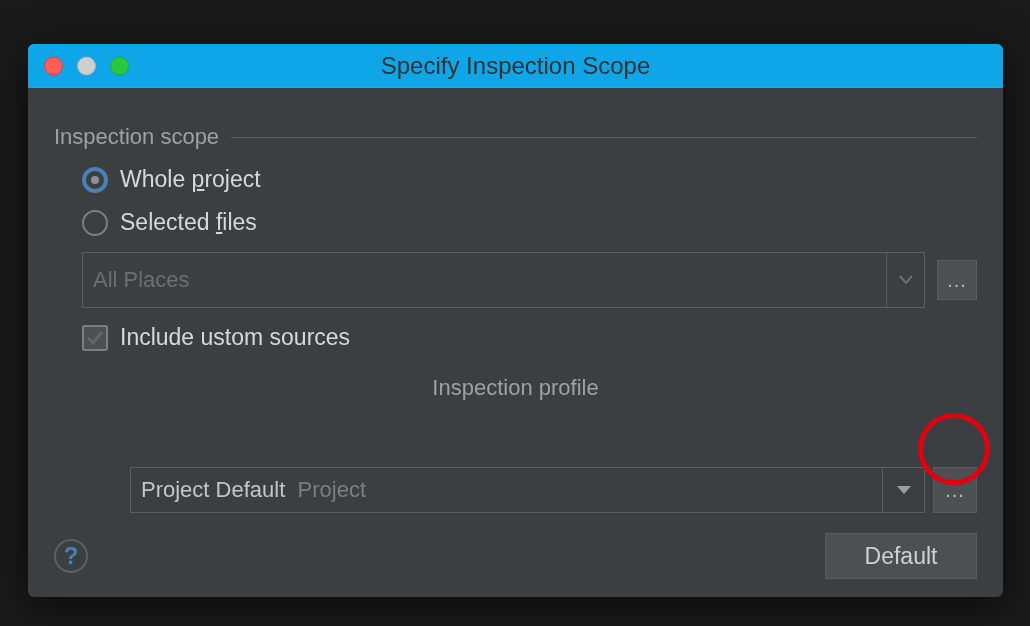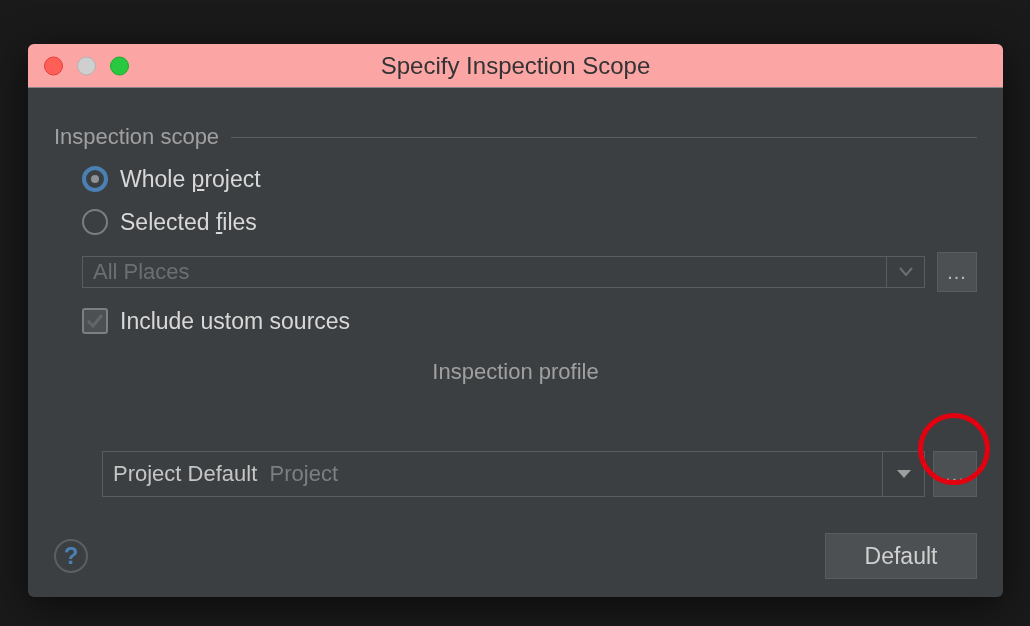--- a/index.html
+++ b/index.html
@@ -26,21 +26,21 @@
       height: 553px;
       background: #3c3f41;
       border-radius: 6px;
       box-shadow: 0 8px 40px rgba(0,0,0,0.6);
       display: flex;
       flex-direction: column;
     }
 
     .titlebar {
       height: 44px;
-      background: #fca5a5;
+      background: #0ea5e9;
       border-top-left-radius: 6px;
       border-top-right-radius: 6px;
       display: flex;
       align-items: center;
       position: relative;
       border-bottom: 1px solid #888;
     }
 
     .traffic-lights {
       display: flex;
@@ -90,21 +90,21 @@
     }
 
     .section-header .line {
       flex: 1;
       height: 1px;
       background: #5a5d5f;
     }
 
     .radio-row, .check-row {
       display: flex;
-      align-items: flex-start;
+      align-items: flex-end;
       gap: 12px;
       margin-left: 28px;
       margin-bottom: 16px;
     }
 
     .radio {
       width: 26px;
       height: 26px;
       border-radius: 50%;
       border: 2px solid #7c7e80;
@@ -149,21 +149,21 @@
       gap: 12px;
       min-width: 196px;
     }
 
     .combo {
       flex: 1;
       display: flex;
       align-items: center;
       border: 1px solid #5a5d5f;
       background: #3c3f41;
-      height: 32px;
+      height: 56px;
       min-width: 0;
     }
 
     .combo.dimmed .combo-value {
       color: #6c6f72;
     }
 
     .combo-value {
       flex: 1;
       padding: 0 10px;
@@ -219,21 +219,21 @@
 
     .checkbox svg {
       width: 18px;
       height: 18px;
       opacity: 0.25;
     }
 
     .profile-row {
       display: flex;
       align-items: center;
-      margin-left: 48px;
+      margin-left: 76px;
       margin-top: 38px;
       gap: 8px;
     }
 
     .profile-row .combo {
       height: 46px;
     }
 
     .profile-row .combo-arrow {
       width: 42px;

